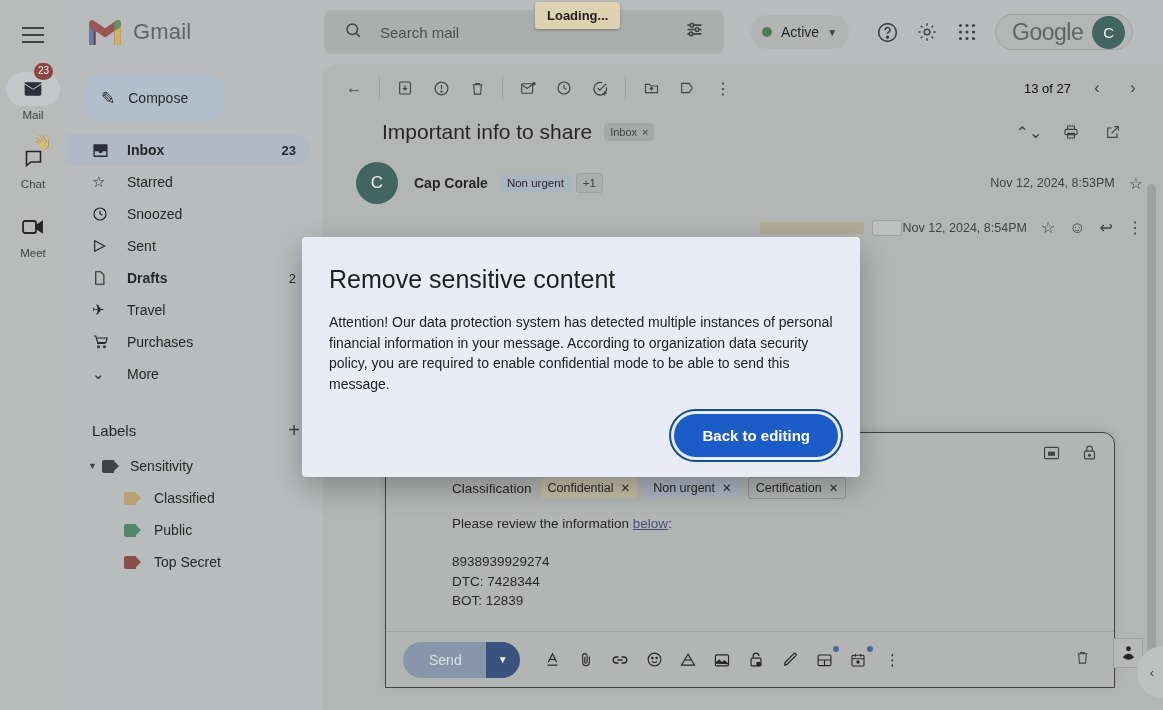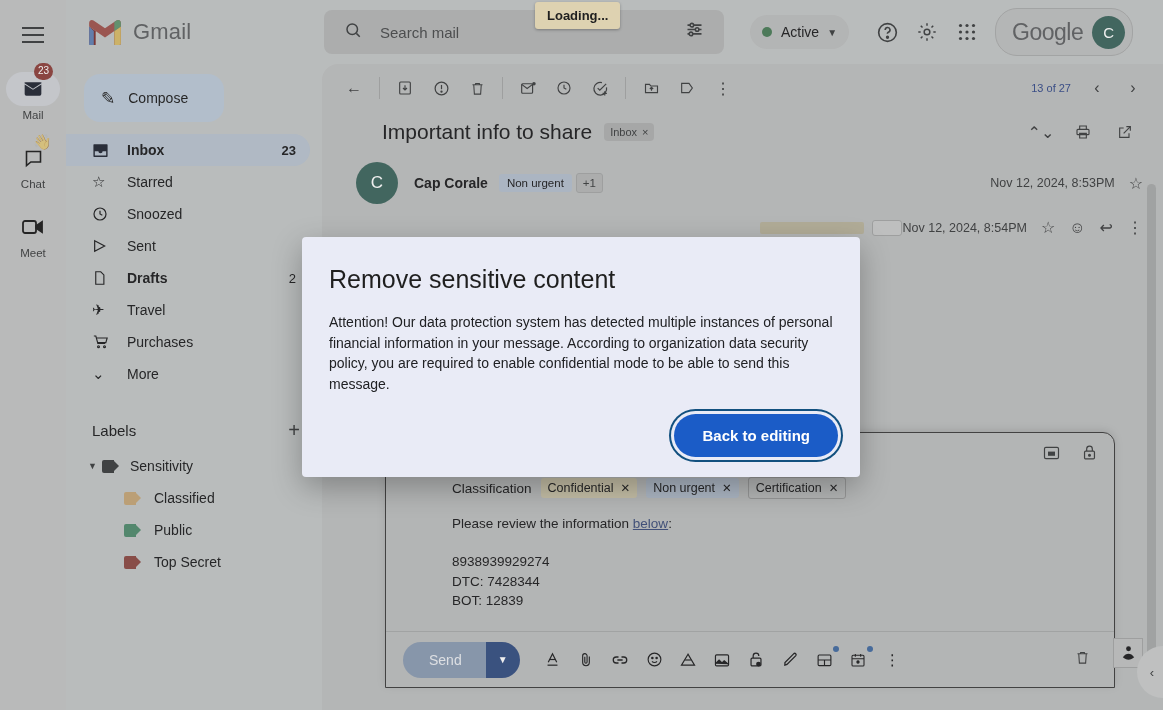--- a/index.html
+++ b/index.html
@@ -99,40 +99,40 @@
     margin-left: 45px; height: 34px; border-radius: 17px; background:#bcbfbf;
     display:flex; align-items:center; padding: 0 12px; cursor:pointer;
   }
   .dot { width: 10px; height: 10px; border-radius: 50%; background:#1e8e3e; }
   .active-pill .at { font-size: 14px; color:#202124; margin-left: 9px; }
   .active-pill .cv { font-size: 10px; color:#3c4043; margin-left: 8px; }
 
   .ticon { width: 40px; height:40px; border-radius:50%; display:flex; align-items:center; justify-content:center;
     font-size: 19px; color:#3c4043; cursor:pointer; }
   .googlebox {
-    margin-left: 8px; margin-right: 13px; height: 48px; border-radius: 22px; border: 1px solid #a9acac;
+    margin-left: 8px; margin-right: 13px; height: 36px; border-radius: 22px; border: 1px solid #a9acac;
     display:flex; align-items:center; padding: 0 7px 0 16px; background: #bdc0c0; cursor:pointer;
   }
   .glogo { font-size: 23px; color:#5f6368; letter-spacing:-.5px; }
   .avatar-g { width: 33px; height:33px; border-radius:50%; background:#1a7361; color:#fff;
     display:flex; align-items:center; justify-content:center; font-size:15px; margin-left: 9px; }
 
   
   .pane {
     position:absolute; left: 322px; top: 64px; right: 0; bottom: 0;
     background: #bdc0c0; border-radius: 16px 0 0 0;
   }
   .rtoolbar { display:flex; align-items:center; height: 48px; padding: 0 12px 0 14px; }
   .rtb-ico { width: 36px; height:36px; border-radius:50%; display:flex; align-items:center; justify-content:center;
     font-size: 16px; color:#3c4043; cursor:pointer; }
   .vsep { width:1px; height: 22px; background:#a4a7a7; margin: 0 7px; }
   .pager { margin-left:auto; display:flex; align-items:center; }
-  .pager .ptxt { font-size: 11px; color:#1d4ed8; margin-right: 8px; }
-
-  .subjrow { display:flex; align-items:center; padding: 0 20px 0 60px; height: 40px; }
+  .pager .ptxt { font-size: 13px; color:#000000; margin-right: 8px; }
+
+  .subjrow { display:flex; align-items:center; padding: 0 32px 0 60px; height: 40px; }
   .subject { font-size: 21px; color:#202124; }
   .chip-inbox {
     margin-left: 12px; background:#adb0b0; border-radius: 4px; font-size: 11px; color:#3c4043;
     padding: 3px 6px; display:flex; align-items:center; gap:5px;
   }
   .subj-right { margin-left:auto; display:flex; align-items:center; gap: 6px; }
 
   .msgrow { display:flex; align-items:center; padding: 10px 20px 0 34px; }
   .av { width: 42px; height: 42px; border-radius:50%; background:#1a7361; color:#fff;
     display:flex; align-items:center; justify-content:center; font-size:17px; }

